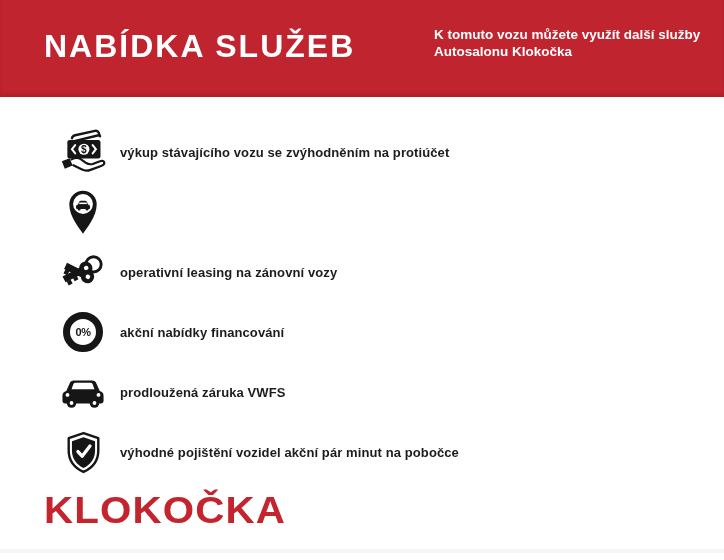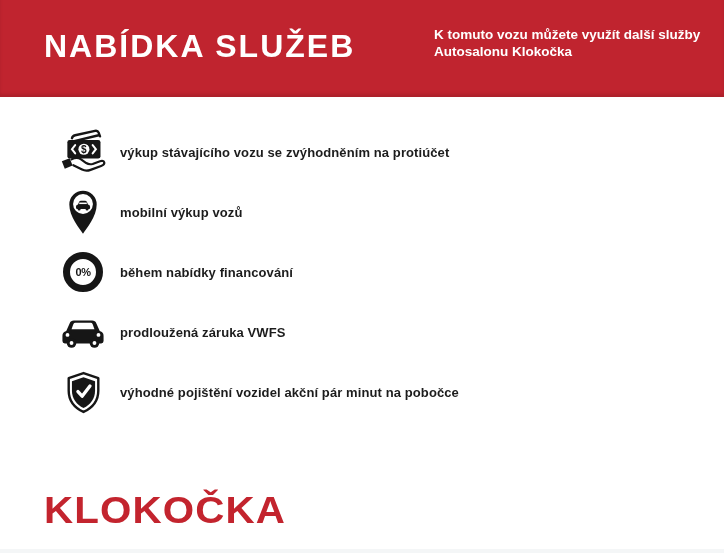--- a/index.html
+++ b/index.html
@@ -82,31 +82,48 @@
 
     <div class="row">
       <div class="iconbox">
         <svg width="34" height="48" viewBox="0 0 36 50">
           <path d="M18 48 C14.5 42.5 3.5 30 3.5 17 A14.5 14.5 0 1 1 32.5 17 C32.5 30 21.5 42.5 18 48 Z" fill="#161616"></path>
           <circle cx="18" cy="16.5" r="10.5" fill="#ffffff"></circle>
           <path d="M10.5 19.5 q0 -2.2 2.2 -2.5 l1.1 -2.5 q0.6 -1.3 2.1 -1.3 h4.2 q1.5 0 2.1 1.3 l1.1 2.5 q2.2 0.3 2.2 2.5 v1.2 q0 1 -1 1 h-0.6 a1.6 1.6 0 0 1 -3.2 0 h-5.2 a1.6 1.6 0 0 1 -3.2 0 h-0.6 q-1 0 -1 -1 Z" fill="#161616"></path>
           <rect x="14" y="15" width="8" height="1.6" fill="#ffffff"></rect>
         </svg>
       </div>
-      <span class="label">mobilní výkup vozů</span>
     </div>
 
+    <div class="row">
+      <div class="iconbox">
+        <svg width="50" height="44" viewBox="0 0 52 46">
+          <circle cx="37" cy="15" r="8" fill="none" stroke="#161616" stroke-width="3"></circle>
+          <g transform="rotate(-27 30 18)">
+            <path d="M3 15 h24 v7 h-24 Z M4.5 22 h4.5 v4.5 h-4.5 Z M12 22 h4.5 v3.2 h-4.5 Z" fill="#161616"></path>
+            <circle cx="28.5" cy="18.5" r="7" fill="#161616"></circle>
+            <circle cx="29" cy="18.5" r="2.4" fill="#ffffff"></circle>
+          </g>
+          <g transform="rotate(26 30 28)">
+            <path d="M5 24 h24 v7 h-24 Z M6.5 31 h4.5 v4.5 h-4.5 Z M14 31 h4.5 v3.2 h-4.5 Z" fill="#161616"></path>
+            <circle cx="30.5" cy="27.5" r="7" fill="#161616"></circle>
+            <circle cx="31" cy="27.5" r="2.4" fill="#ffffff"></circle>
+          </g>
+        </svg>
+      </div>
+      <span class="label">operativní leasing na zánovní vozy</span>
+    </div>
 
     <div class="row">
       <div class="iconbox">
         <div class="ring">
           <span>0%</span>
         </div>
       </div>
-      <span class="label">během nabídky financování</span>
+      <span class="label">akční nabídky financování</span>
     </div>
 
     <div class="row">
       <div class="iconbox">
         <svg width="44" height="33" viewBox="0 0 46 34">
           <path d="M5.5 15.5 L9 7.5 Q10.2 4.5 13.5 4.5 L32.5 4.5 Q35.8 4.5 37 7.5 L40.5 15.5 Q44.5 16.5 44.5 20.5 L44.5 26 Q44.5 28.5 42 28.5 L4 28.5 Q1.5 28.5 1.5 26 L1.5 20.5 Q1.5 16.5 5.5 15.5 Z" fill="#161616"></path>
           <path d="M11 13.5 L13 8 Q13.6 6.8 15 6.8 L31 6.8 Q32.4 6.8 33 8 L35 13.5 Z" fill="#ffffff"></path>
           <circle cx="6.8" cy="19.5" r="2" fill="#ffffff"></circle>
           <circle cx="39.2" cy="19.5" r="2" fill="#ffffff"></circle>
           <circle cx="11" cy="28" r="5" fill="#161616"></circle>

